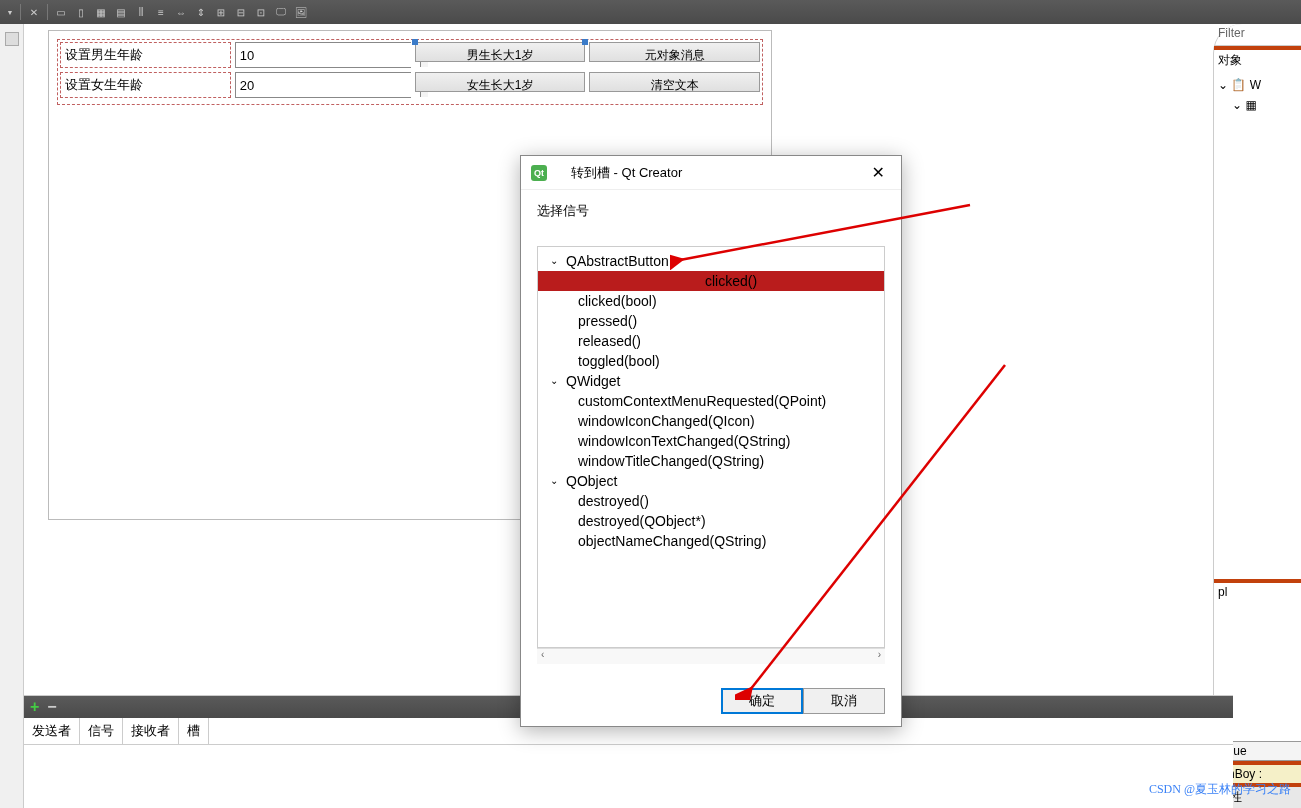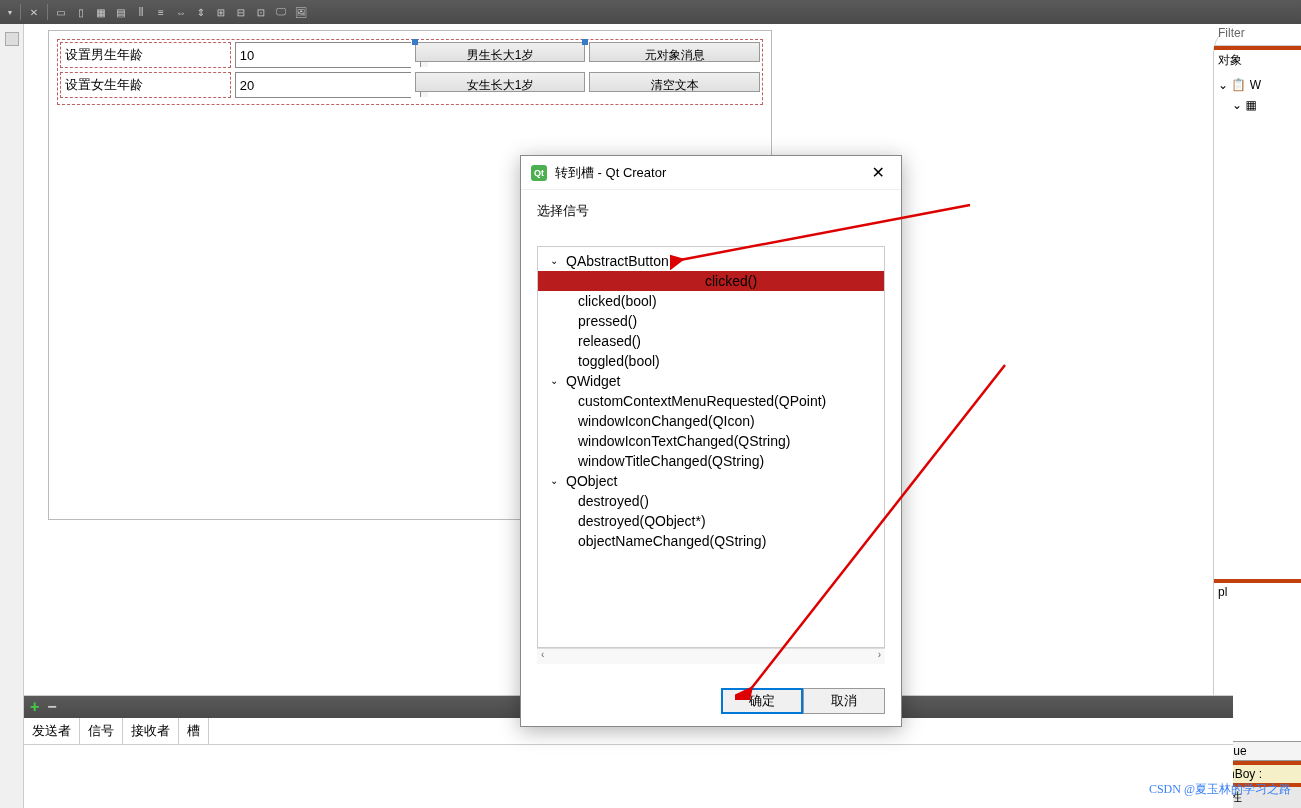--- a/index.html
+++ b/index.html
@@ -44,21 +44,21 @@
 .bottom-panel { position: absolute; left: 24px; right: 68px; bottom: 0; top: 695px; background: #fff; border-top: 1px solid #ccc; }
 .bottom-toolbar { height: 22px; background: linear-gradient(#5a5a5a,#4a4a4a); display: flex; align-items: center; padding: 0 6px; gap: 8px; }
 .bottom-toolbar .plus { color: #4c4; font-weight: bold; font-size: 16px; cursor: pointer; }
 .bottom-toolbar .minus { color: #ccc; font-weight: bold; font-size: 16px; cursor: pointer; }
 .bottom-headers { display: flex; border-bottom: 1px solid #ccc; }
 .bottom-headers div { padding: 4px 8px; border-right: 1px solid #ccc; font-size: 13px; }
 
 
 .dialog { position: absolute; top: 155px; left: 520px; width: 382px; height: 572px; background: #fff; border: 1px solid #888; box-shadow: 0 4px 20px rgba(0,0,0,0.3); display: flex; flex-direction: column; }
 .dialog-title { height: 34px; display: flex; align-items: center; padding: 0 10px; border-bottom: 1px solid #eee; }
-.dialog-title .qt-icon { width: 16px; height: 16px; background: #4CAF50; border-radius: 3px; margin-right: 8px; display: flex; align-items: center; justify-content: center; color: #fff; font-size: 9px; font-weight: bold; }
+.dialog-title .qt-icon { width: 16px; height: 16px; background: #4CAF50; border-radius: 3px; margin-right: 24px; display: flex; align-items: center; justify-content: center; color: #fff; font-size: 9px; font-weight: bold; }
 .dialog-title .close { margin-left: auto; font-size: 16px; cursor: pointer; padding: 0 6px; }
 .dialog-body { flex: 1; padding: 12px 16px; display: flex; flex-direction: column; }
 .dialog-body .label { margin-bottom: 26px; }
 .signal-tree { flex: 1; border: 1px solid #ccc; overflow: auto; padding: 4px 0; font-size: 14px; line-height: 20px; }
 .signal-tree .group { padding-left: 12px; }
 .signal-tree .grouphead { display: flex; align-items: center; gap: 4px; cursor: pointer; }
 .signal-tree .grouphead .chev { font-size: 10px; width: 12px; }
 .signal-tree .item { padding-left: 40px; cursor: pointer; }
 .signal-tree .item.selected { background: #b91c1c; text-align: center; }
 .tree-scroll { height: 16px; border-top: 1px solid #ddd; display: flex; justify-content: space-between; padding: 0 4px; background: #f8f8f8; }

